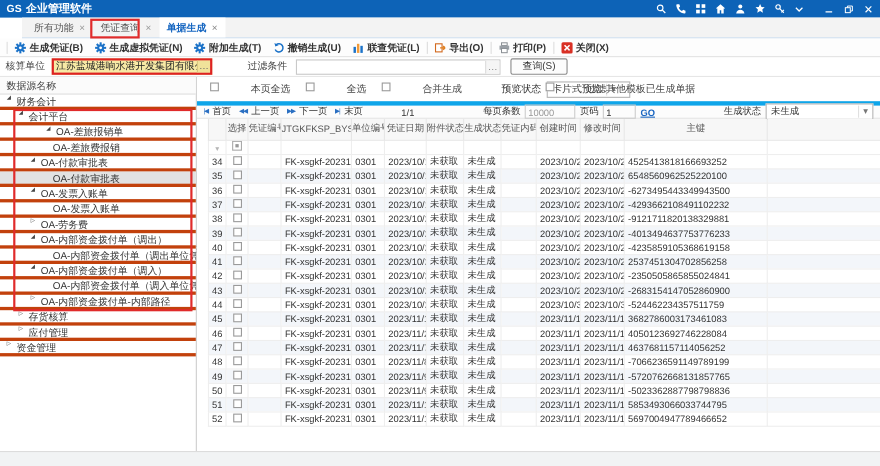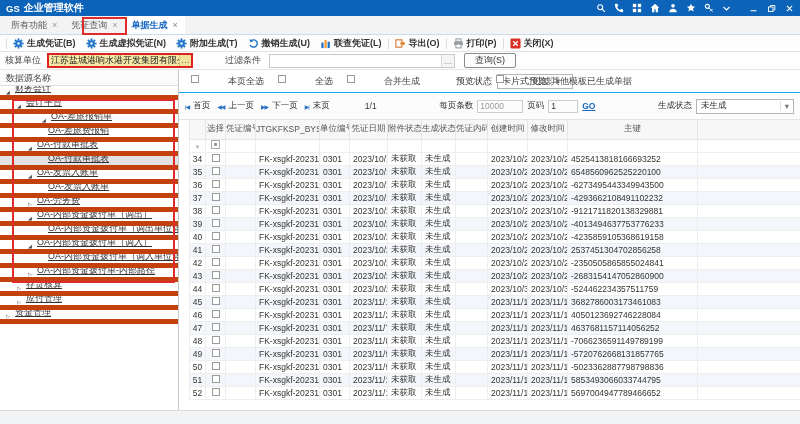--- a/index.html
+++ b/index.html
@@ -9,21 +9,21 @@
 
   
   .titlebar { height:16px; background:#0d63b7; color:#fff; display:flex; align-items:center; padding:0 6px; }
   .brand { font-weight:bold; font-size:9.5px; margin-right:4px; }
   .apptitle { font-size:10px;font-weight:bold; }
   .tb-icons { margin-left:auto; display:flex; align-items:center; gap:8px; }
   .tb-icons svg { display:block; }
   .winctl { margin-left:10px; display:flex; gap:9px; align-items:center; }
 
   
-  .tabbar { height:19px; background:#f3f3f3; border-bottom:1px solid #c8dcf0; display:flex; align-items:stretch; padding-left:4px; }
+  .tabbar { height:19px; background:#f3f3f3; border-bottom:1px solid #c8dcf0; display:flex; align-items:stretch; padding-left:4px;margin-left:20px; }
   .tab { display:flex; align-items:center; gap:5px; padding:0 7px; color:#555; cursor:default; }
   .tab .x { color:#999; font-size:9px; }
   .tab.active { background:#fff; color:#1666c1; font-weight:bold; }
   .tab.active .x { color:#888; font-weight:normal; }
 
   
   .toolbar { height:17px; background:#fdfdfd; border-bottom:1px solid #e3e3e3; display:flex; align-items:center; padding-left:5px; }
   .tbtn { display:flex; align-items:center; gap:3px; padding:0 5px; color:#333;font-weight:bold; }
   .tsep { width:1px; height:11px; background:#ddd; margin:0 1px; }
   .tbtn svg { display:block; }
@@ -38,40 +38,40 @@
   .filter-label { margin-left:32px; }
   .filter-input { margin-left:8px; width:186px; height:14px; border:1px solid #c9c9c9; background:#fff; display:flex; align-items:center; }
   .filter-input .val { flex:1; padding-left:3px; }
   .filter-input .more { width:13px; text-align:center; color:#888; border-left:1px solid #ddd; background:#f5f5f5; height:100%; line-height:12px; }
   .search-btn { margin-left:9px; height:15px; padding:0 10px; border:1px solid #8a8a8a; border-radius:2px; background:#fcfcfc; display:flex; align-items:center; }
 
   
   .main { display:flex; height:340px; }
   .sidebar { width:179px; border-right:1px solid #c9c9c9; background:#fff; position:relative; }
   .side-head { height:16px; line-height:16px; padding-left:6px; color:#444; border-bottom:1px solid #e0e0e0; background:#fbfbfb; }
-  .tree-item { height:14px; display:flex; align-items:flex-end; gap:3px; border-bottom:5px solid #c2410c; white-space:nowrap; overflow:hidden;text-decoration:underline; }
+  .tree-item { height:14px; display:flex; align-items:flex-start; gap:3px; border-bottom:3px solid #c2410c; white-space:nowrap; overflow:hidden; }
   .tree-item.sel { background:#e2e2e2; }
   .twisty { width:8px; font-size:5px; color:#444; text-align:center; flex:0 0 8px; }
   .grip { position:absolute; right:-4px; top:152px; color:#999; font-size:8px; letter-spacing:-1px; }
 
   .content { flex:1; display:flex; flex-direction:column; background:#fff; overflow:hidden; position:relative; }
 
   
   .optrow { height:22px; display:flex; align-items:center; padding-left:12px; gap:14px; position:relative; }
   .cbx { width:8px; height:8px; border:1px solid #9a9a9a; background:#fff; display:inline-block; margin-right:3px; flex:0 0 auto; }
   .opt { display:flex; align-items:flex-start; color:#444;gap:26px; }
   .preview { display:flex; align-items:center; gap:5px; margin-left:22px; }
   .ddl { border:1px solid #b5b5b5; height:15px; display:flex; align-items:center; background:#fff; }
   .ddl .v { padding:0 4px; }
   .ddl .c { width:13px; text-align:center; color:#777; border-left:1px solid #e0e0e0; }
   .opt-right { position:absolute; left:317px; top:5px; }
 
   
-  .pagerow { height:28px; display:flex; align-items:center; padding:0 6px; gap:7px; background:#fcfcfc;
-    border-top:1px solid #0ea5e9; border-bottom:1px solid #e4e4e4; font-size:8.5px; }
+  .pagerow { height:16px; display:flex; align-items:center; padding:0 6px; gap:7px; background:#fcfcfc;
+    border-top:4px solid #0ea5e9; border-bottom:1px solid #e4e4e4; font-size:8.5px; }
   .pgico { color:#2a6fc2; font-size:6px; letter-spacing:-1px; }
   .pgl { color:#333; }
   .indicator { margin-left:28px; color:#333; }
   .grp { display:flex; align-items:center; gap:4px; }
   .g1 { margin-left:auto; }
   .pg-size { width:46px; height:13px; border:1px solid #ccc; color:#999; padding:0 2px; display:flex; align-items:center; }
   .pg-no { width:30px; height:13px; border:1px solid #ccc; color:#333; padding:0 2px; display:flex; align-items:center; }
   .go { color:#1a66c1; text-decoration:underline; font-weight:bold; }
   .g2 { margin-left:auto; }
   .gen-ddl { width:98px; justify-content:space-between; }

